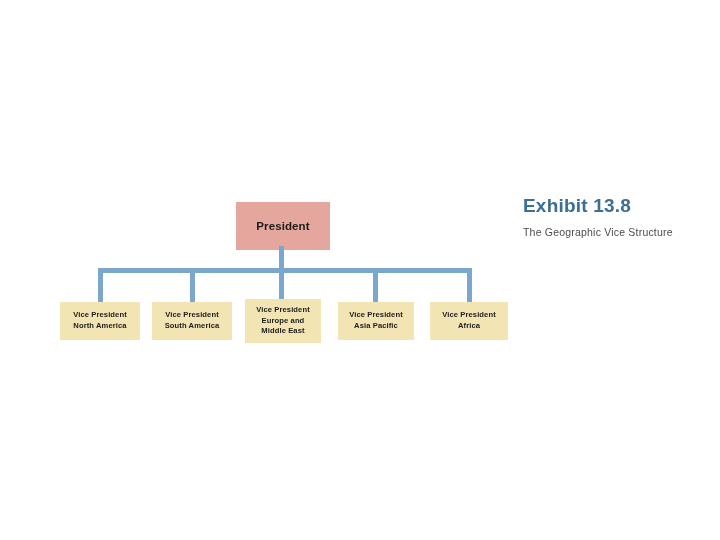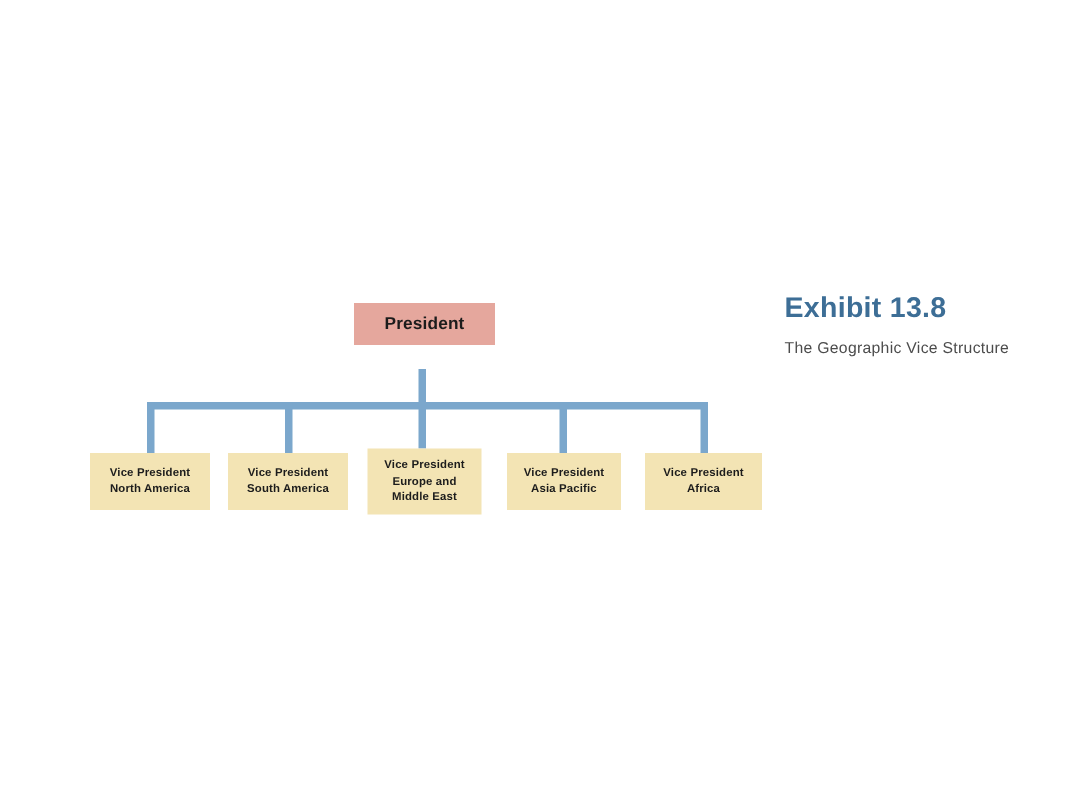--- a/index.html
+++ b/index.html
@@ -30,21 +30,21 @@
     text-align: center;
     color: #1c1c1c;
     font-weight: bold;
     letter-spacing: 0.1px;
   }
 
   .node-root {
     left: 236px;
     top: 202px;
     width: 94px;
-    height: 28px;
+    height: 48px;
     background: #e5a79d;
     font-size: 11.5px;
     text-align: right;
   }
 
   .node-leaf {
     background: #f3e4b4;
     font-size: 7.6px;
     line-height: 1.42;
     padding: 2px 3px;

